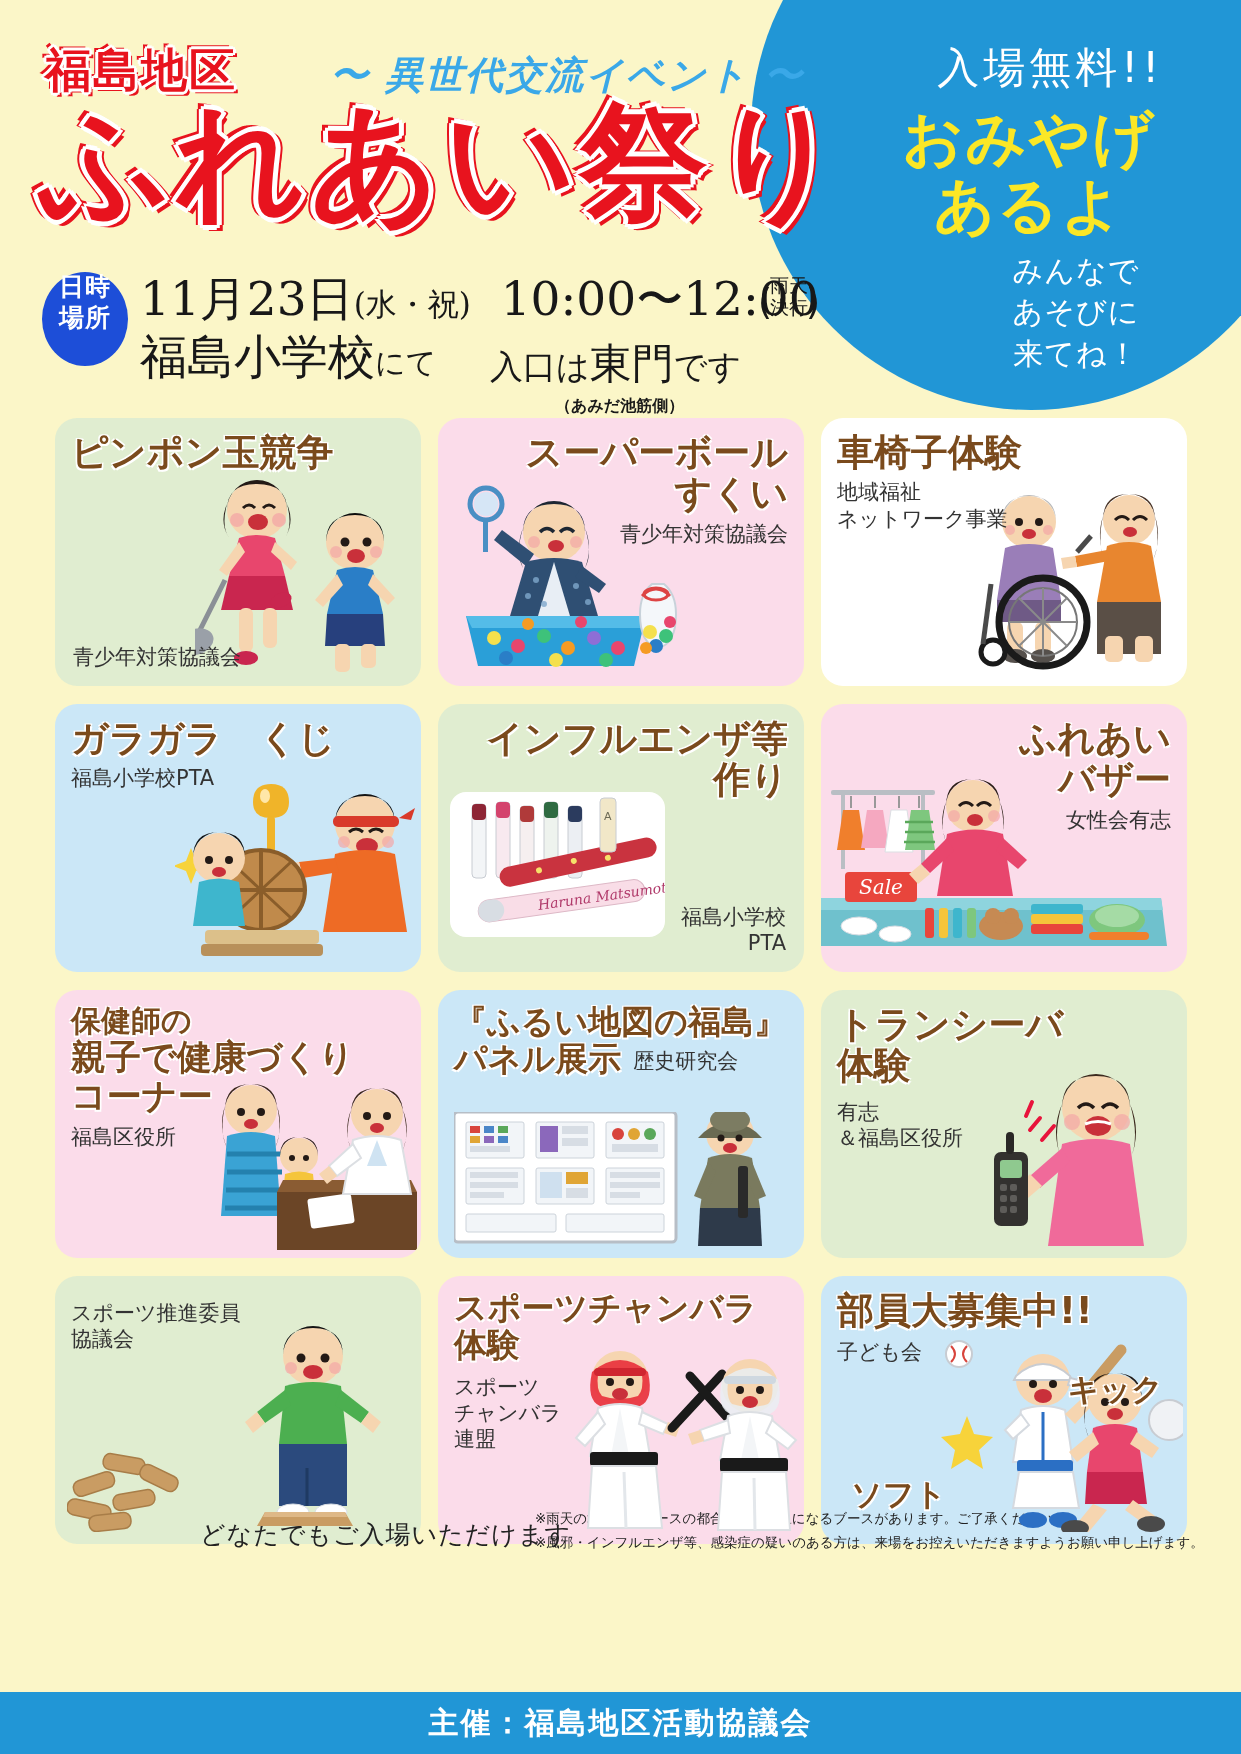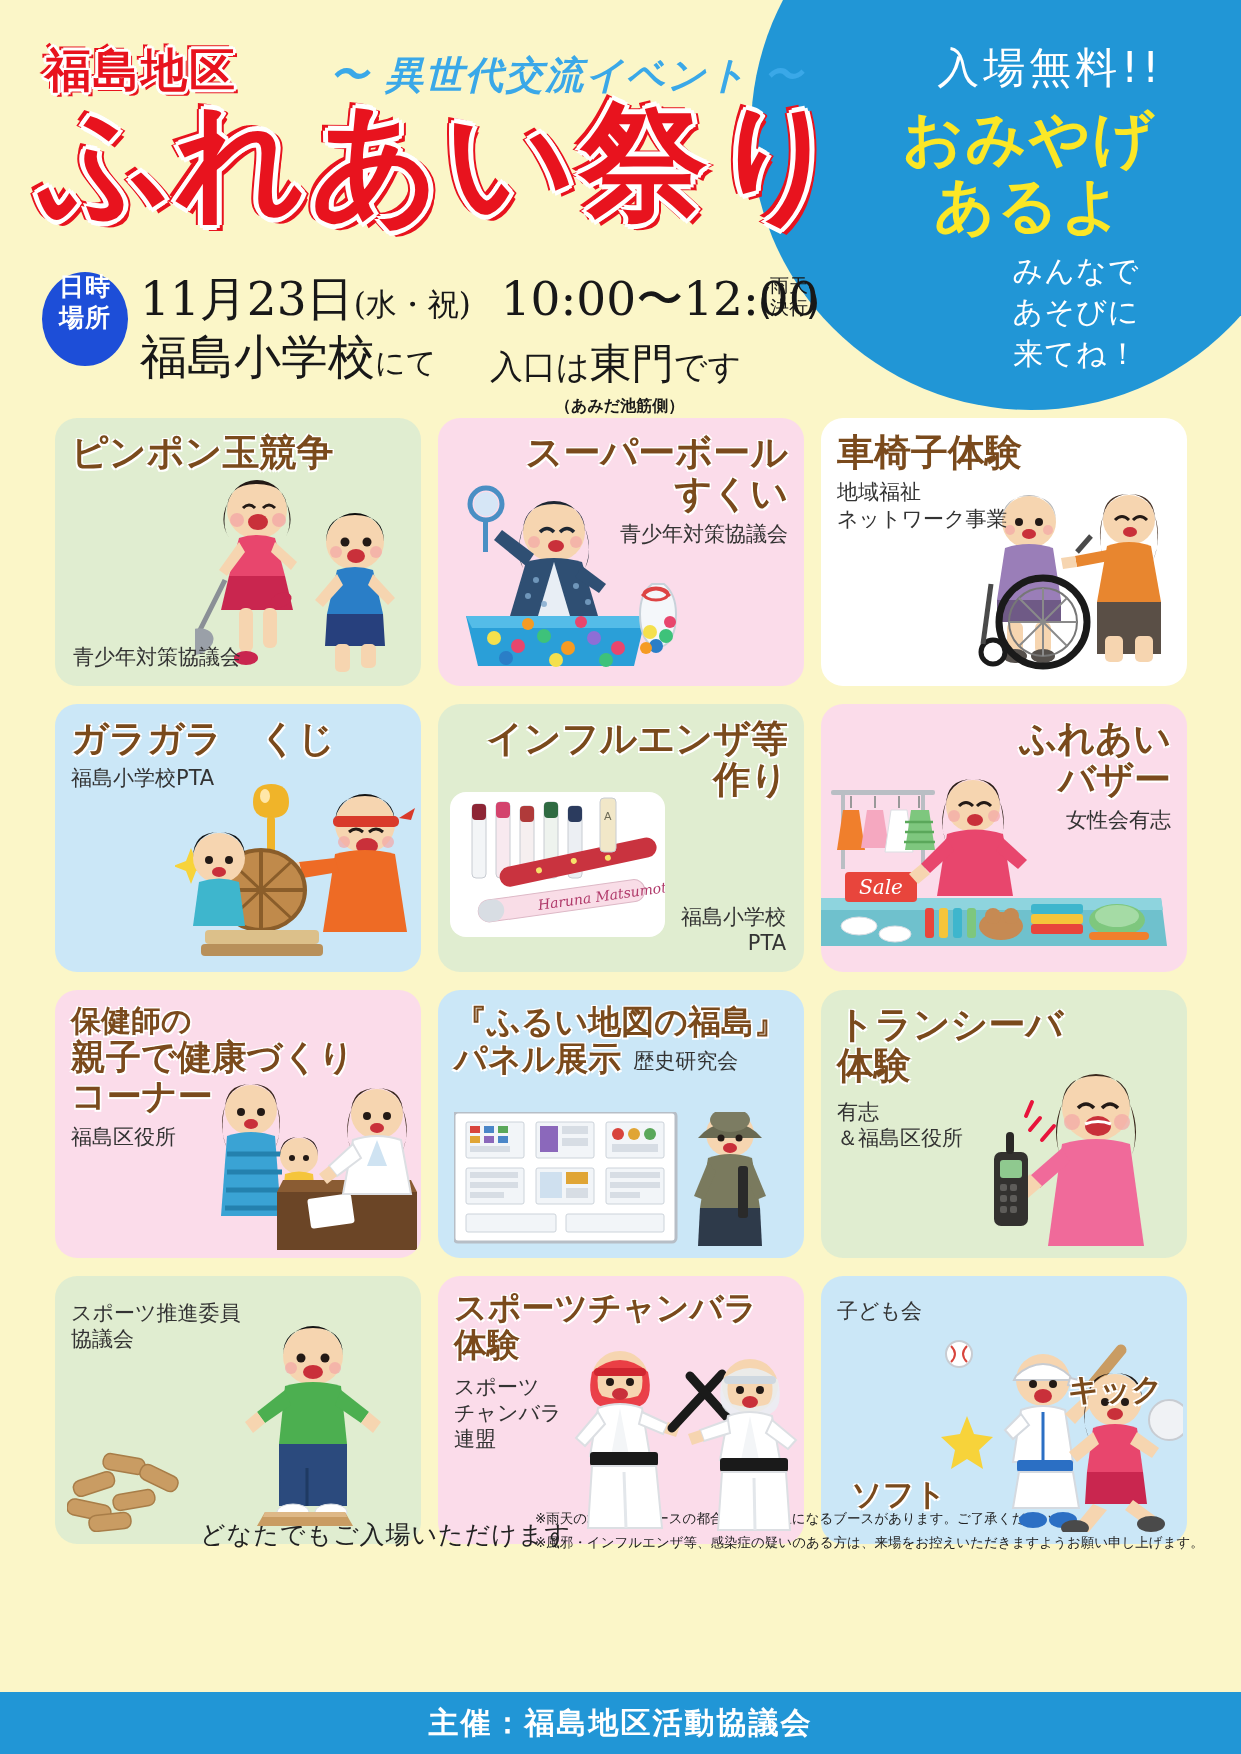--- a/index.html
+++ b/index.html
@@ -720,20 +720,21 @@
         <path d="M174 82 l-28 10 l4 11 l26 -8z" fill="#ffffff" stroke="#dcdfe3" stroke-width="2"></path>
         <path d="M146 92 l-12 4 l4 11 l12 -4z" fill="#f6d5b0"></path>
         <path d="M218 82 l24 20 l-8 9 l-22 -16z" fill="#ffffff" stroke="#dcdfe3" stroke-width="2"></path>
         <rect x="166" y="120" width="68" height="14" rx="3" fill="#1a1a1a"></rect>
         <path d="M168 134 l64 0 l4 58 l-72 0z" fill="#ffffff" stroke="#dcdfe3" stroke-width="2"></path>
         <path d="M200 140 l1 52" stroke="#e3e7eb" stroke-width="3"></path>
       </svg>
     </div>
 
     <div class="card" style="background:#cbe7f7">
+      <div class="title">部員大募集中!!</div>
       <div class="org" style="margin-top:8px">子ども会</div>
       <div class="title" style="position:absolute;right:24px;top:96px;font-size:31px;">キック</div>
       <div class="title" style="position:absolute;left:30px;bottom:32px;font-size:31px;">ソフト</div>
       <svg class="art" style="right:4px;top:58px;" width="250" height="198" viewBox="0 0 250 198">
 
         <circle cx="26" cy="20" r="13" fill="#ffffff" stroke="#c8ccd2" stroke-width="2"></circle>
         <path d="M18 12 q8 8 0 16 M34 12 q-8 8 0 16" stroke="#d8443c" stroke-width="2" fill="none"></path>
 
         <path d="M34 82 l7 18 l19 3 l-14 13 l4 19 l-16 -10 l-16 10 l4 -19 l-14 -13 l19 -3z" fill="#f7d33a"></path>
 

